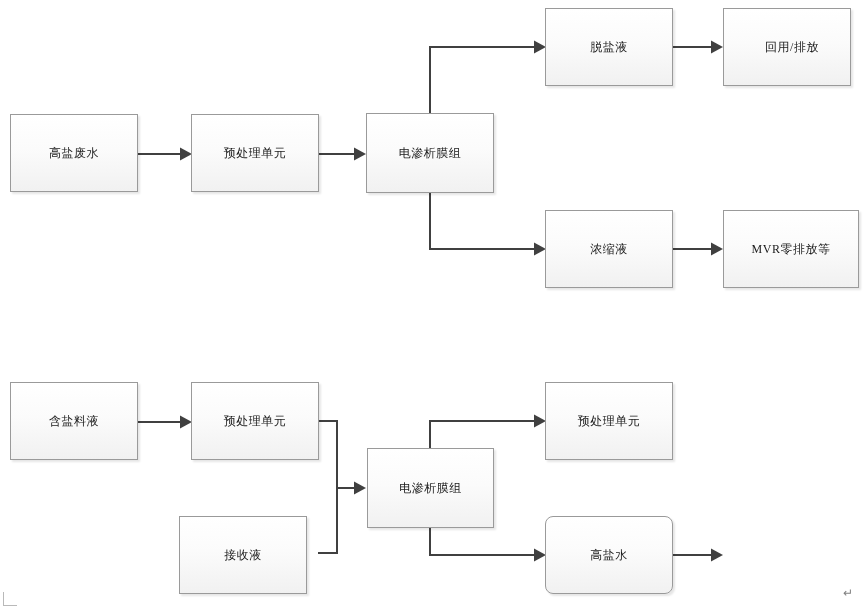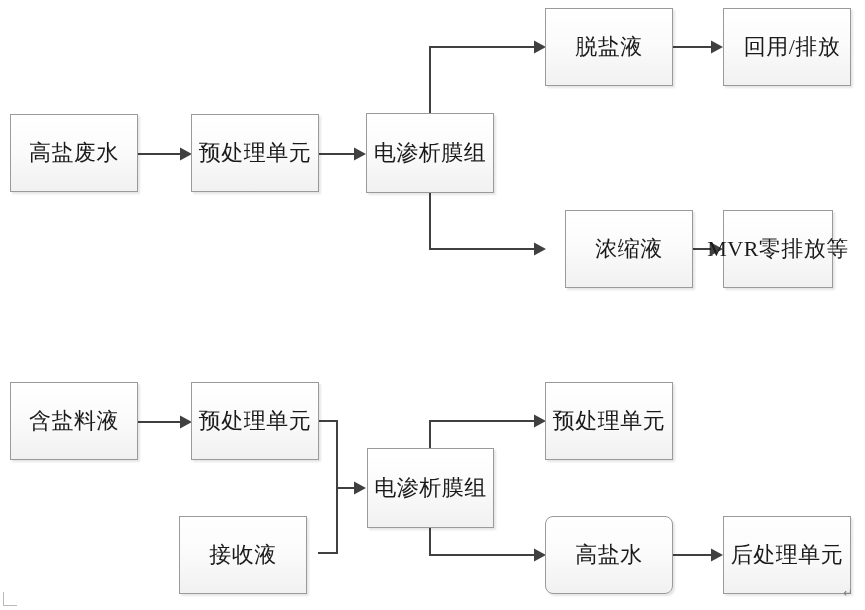--- a/index.html
+++ b/index.html
@@ -20,21 +20,21 @@
   .node {
     position: absolute;
     box-sizing: border-box;
     border: 1px solid #9a9a9a;
     background: linear-gradient(to bottom, #ffffff 0%, #fbfbfb 45%, #f1f1f1 100%);
     box-shadow: 2px 2px 2px rgba(0,0,0,0.10);
     display: flex;
     align-items: center;
     justify-content: center;
     color: #1a1a1a;
-    font-size: 22px;
+    font-size: 12px;
     letter-spacing: 0.5px;
     line-height: 1.2;
     text-align: center;
     white-space: nowrap;
     user-select: none;
   }
   .edge {
     position: absolute;
   }
   .edge svg {
@@ -116,25 +116,25 @@
   </div>
 
   <div class="node" style="left:545px; top:8px; width:128px; height:78px;">
     <span>脱盐液</span>
   </div>
 
   <div class="node" style="left:723px; top:8px; width:128px; height:78px;padding-left:10px;">
     <span>回用/排放</span>
   </div>
 
-  <div class="node" style="left:545px; top:210px; width:128px; height:78px;margin-left:20px;">
+  <div class="node" style="left:545px; top:210px; width:128px; height:78px;">
     <span>浓缩液</span>
   </div>
 
-  <div class="node" style="left:723px; top:210px; width:110px; height:78px;">
+  <div class="node" style="left:723px; top:210px; width:136px; height:78px;">
     <span>MVR零排放等</span>
   </div>
 
   <div class="edge" style="left:138px; top:406px; width:56px; height:32px;">
     <svg width="56" height="32" viewBox="0 0 56 32">
       <path d="M0 16 L42 16" stroke="#404040" stroke-width="2" fill="none"></path>
       <path d="M42 9.5 L54 16 L42 22.5 Z" fill="#404040"></path>
     </svg>
   </div>
 
@@ -189,21 +189,18 @@
   </div>
 
   <div class="node" style="left:545px; top:382px; width:128px; height:78px;">
     <span>预处理单元</span>
   </div>
 
   <div class="node" style="left:545px; top:516px; width:128px; height:78px;border-radius:8px;">
     <span>高盐水</span>
   </div>
 
-  <div class="node" style="left:723px; top:516px; width:128px; height:78px;">
-    <span>后处理单元</span>
-  </div>
 
   <div class="corner-mark" style="left:3px; top:592px;"></div>
 
   <div class="pilcrow" style="left:843px; top:586px;">↵</div>
 
 </div>
 
 </body></html>

